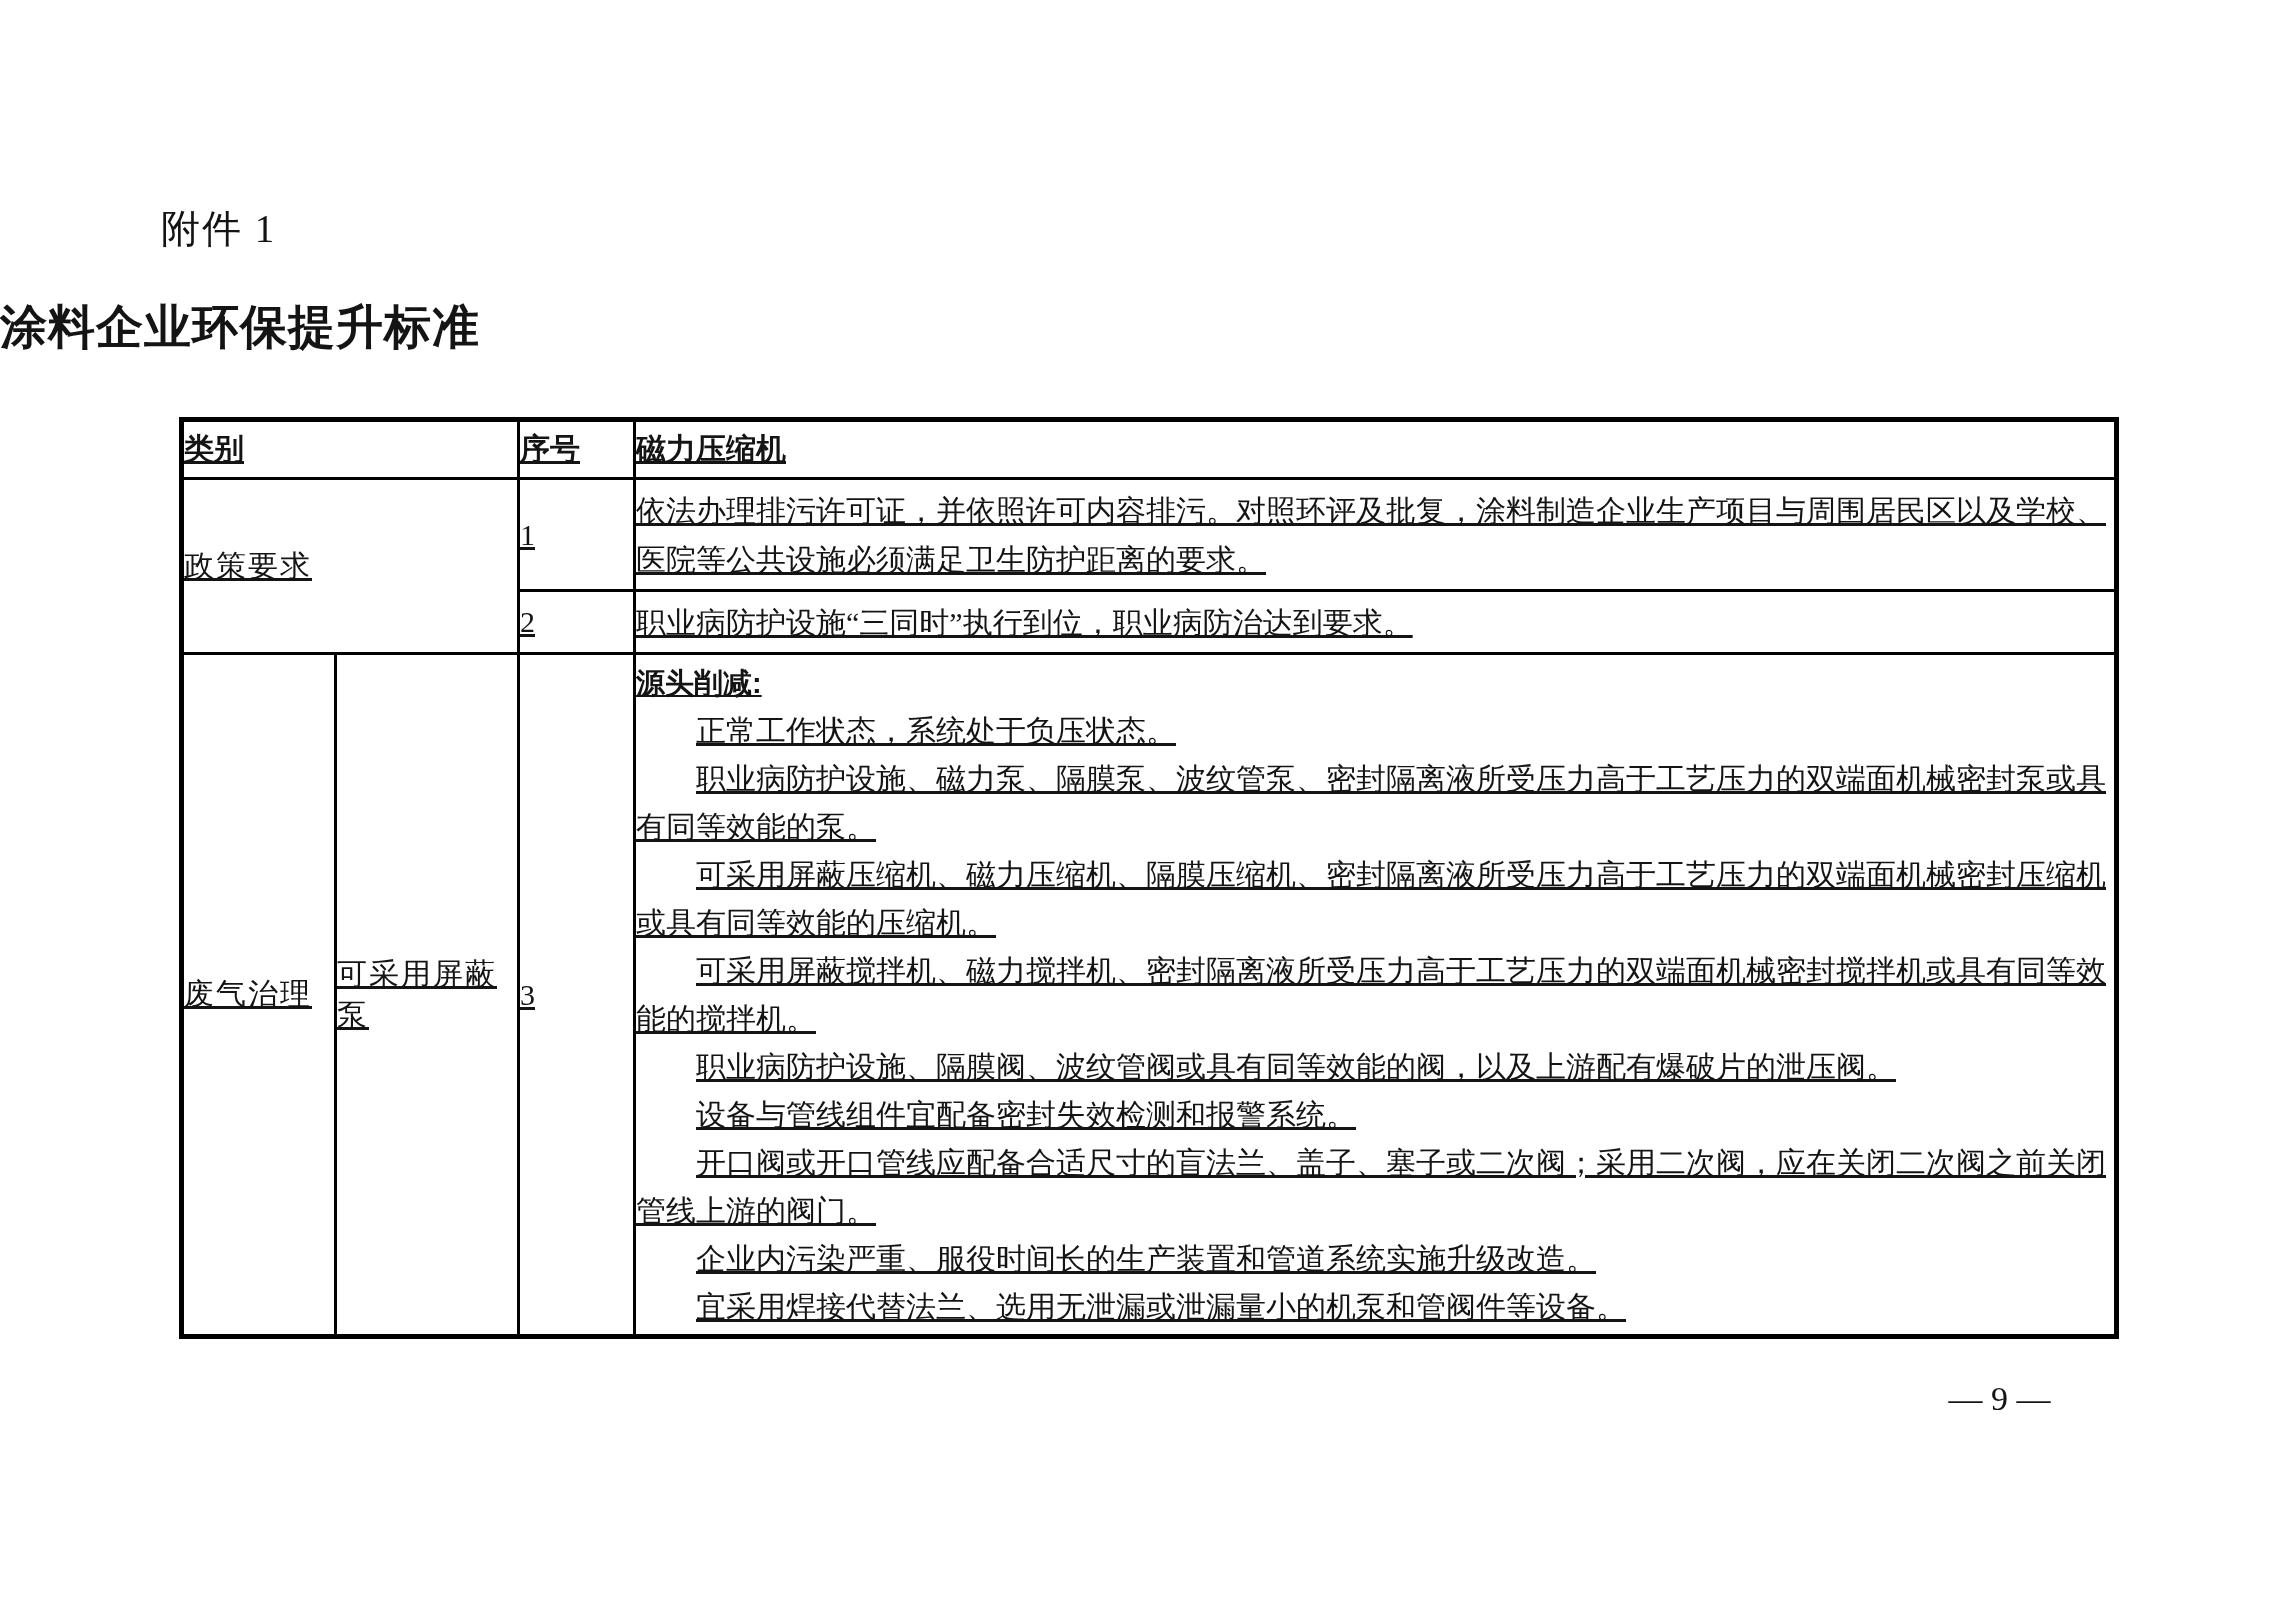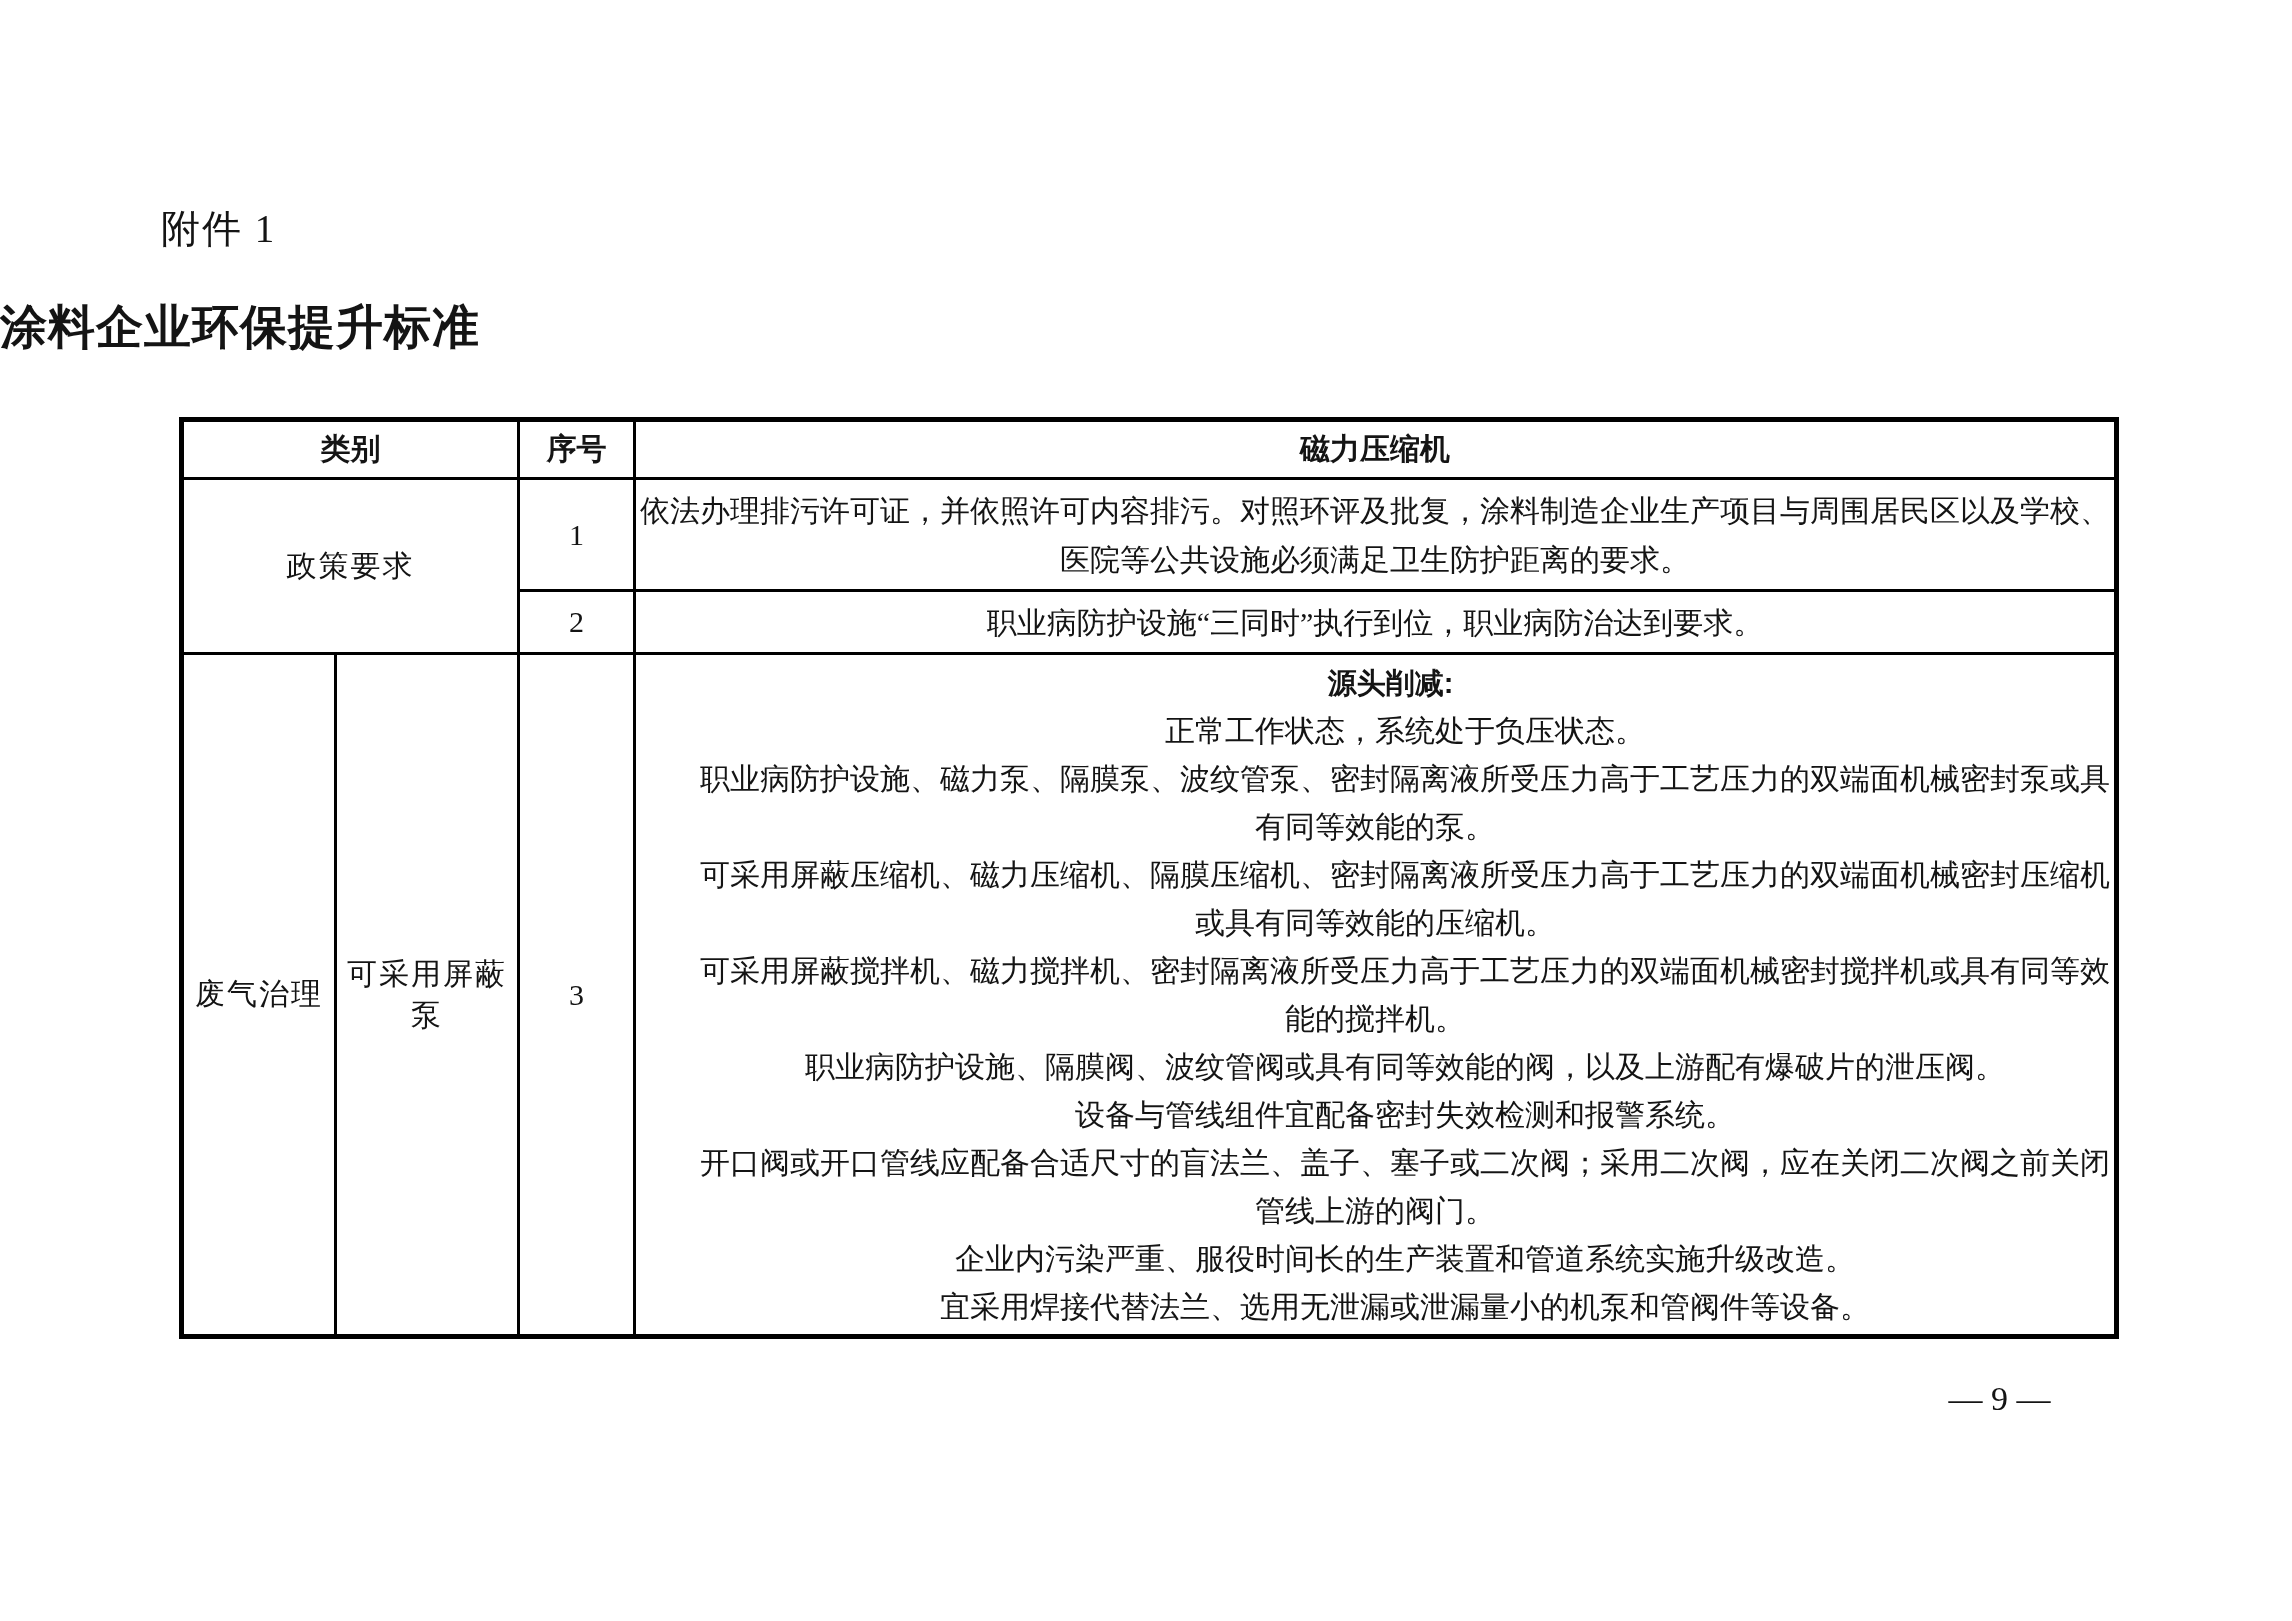--- a/index.html
+++ b/index.html
@@ -38,24 +38,25 @@
     position: absolute;
     left: 179px;
     top: 417px;
     width: 1935px;
     border-collapse: collapse;
     table-layout: fixed;
     border: 5.9px solid #000;
   }
   table.doc-table td {
     border: 3.9px solid #000;
-    text-align: center;
+    text-align: left;
     vertical-align: middle;
     font-size: 30px;
     padding: 0;
+    text-decoration: underline;
   }
   td.header-cell {
     font-family: "Liberation Sans", "DejaVu Sans", sans-serif;
     font-weight: bold;
     font-size: 30px;
   }
   tr.header-row    { height: 59px; }
   tr.row-1         { height: 112px; }
   tr.row-2         { height: 63px; }
   tr.row-3         { height: 683px; }
@@ -78,21 +79,20 @@
   }
   td.points-cell-big p {
     margin: 0;
     text-indent: 2em;
   }
   td.points-cell-big .content-heading {
     text-indent: 0;
     font-weight: bold;
     font-family: "Liberation Sans", "DejaVu Sans", sans-serif;
     font-size: 29px;
-    margin-left: 31px;
   }
   .page-number {
     position: absolute;
     left: 1887px;
     top: 1380px;
     width: 225px;
     text-align: center;
     font-size: 34px;
   }
 </style>

